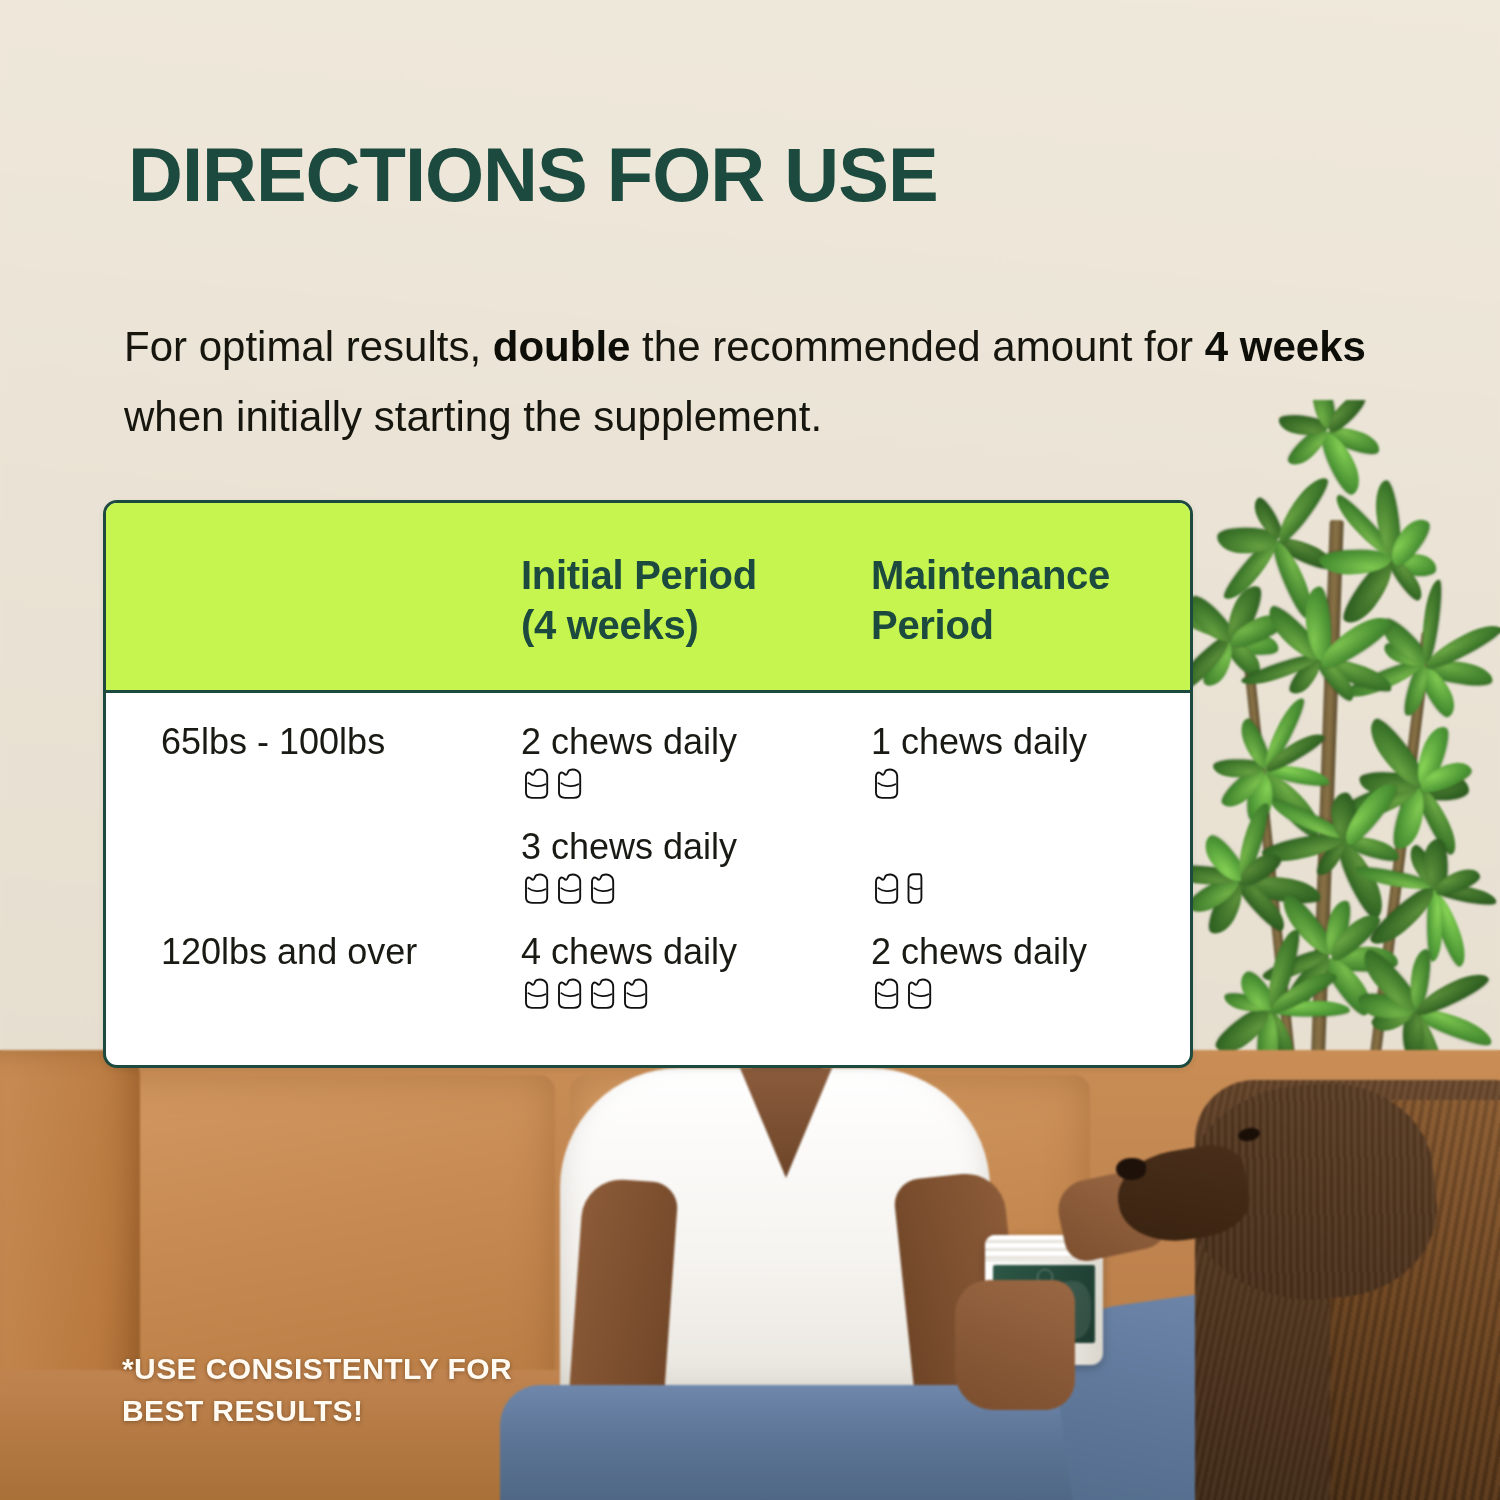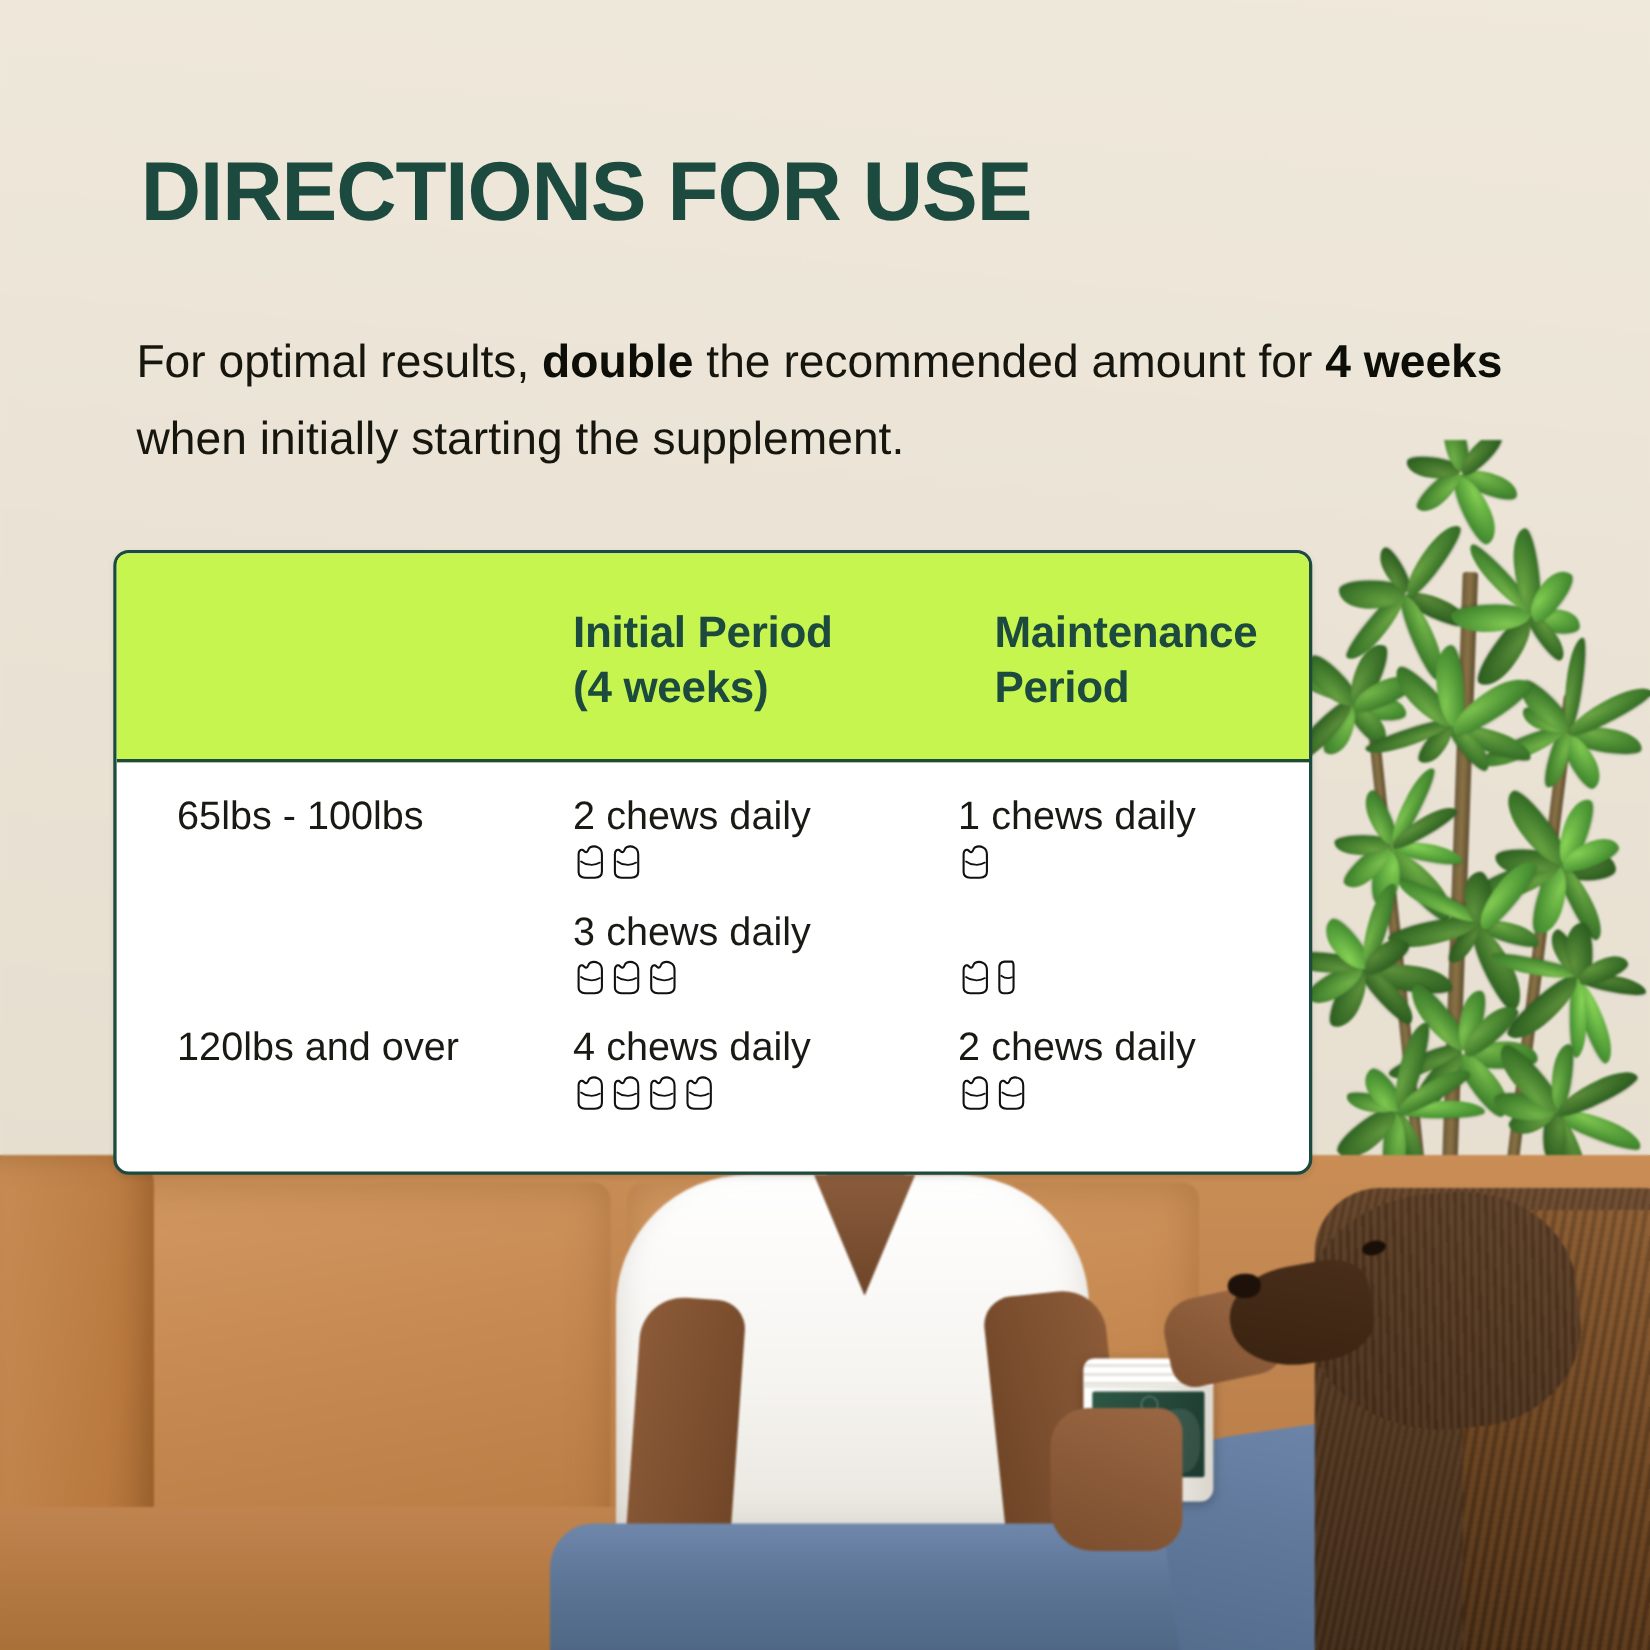--- a/index.html
+++ b/index.html
@@ -214,21 +214,21 @@
   .content{ position:absolute; inset:0; }
 
   .page-title{
     position:absolute; left:128px; top:131px;
     font-size:76px; font-weight:bold; letter-spacing:-1px;
     color:#1c4a3e;
     font-family:"Liberation Sans", sans-serif;
   }
 
   .subtitle{
-    position:absolute; left:124px; top:294px; width:1270px;
+    position:absolute; left:124px; top:312px; width:1270px;
     font-size:42px; line-height:70px; color:#16160f; font-weight:normal;
   }
   .subtitle b{ font-weight:bold; color:#0e0e08; }
 
   
   .table{
     position:absolute; left:103px; top:500px; width:1090px; height:568px;
     background:#ffffff;
     border:3px solid #1c4a3e;
     border-radius:14px;
@@ -239,21 +239,21 @@
     height:190px; background:#c6f54f;
     border-bottom:3px solid #1c4a3e;
     position:relative;
   }
   .th{
     position:absolute; color:#1c4a3e; font-weight:bold;
     font-size:40px; line-height:50px; letter-spacing:-.3px;
   }
   .th-weight{ left:55px;  top:47px; }
   .th-initial{ left:415px; top:47px; }
-  .th-maint{ left:798px;  top:47px; }
+  .th-maint{ left:765px;  top:47px; }
 
   .tbody{ position:relative; height:370px; }
   .row{ position:absolute; left:0; width:100%; height:105px; }
   .row-0{ top:12px; }
   .row-1{ top:117px; }
   .row-2{ top:222px; }
 
   .cell{
     position:absolute; color:#1a1a15; font-size:36px; line-height:42px;
   }
@@ -535,14 +535,18 @@
             </svg>
             <svg width="27" height="33" viewBox="0 0 27 33" class="chew-ico">
               <path d="M3 9.5 C3 6.8 4.6 5.2 6.4 5.6 C8.2 6 8.6 8.2 10.4 7.6 C12 7 11.4 4.2 13.6 3.2 C16 2.1 18.8 2.4 21 3.6 C23.4 4.9 24.2 7.4 24.2 10 L24.2 25.5 C24.2 29 21.8 30.8 17.6 30.9 L9 30.9 C4.8 30.8 3 29.2 3 25.8 Z" fill="#ffffff" stroke="#111111" stroke-width="1.9" stroke-linejoin="round"></path>
               <path d="M5.2 16.2 C9.5 19.6 17.5 20.2 22.4 17.2" fill="none" stroke="#111111" stroke-width="1.6" stroke-linecap="round"></path>
             </svg>
           </div>
         </div>
       </div>
   </div>
 
+  <div class="footnote">
+    <span>*USE CONSISTENTLY FOR</span><br>
+    <span>BEST RESULTS!</span>
+  </div>
 
 </div>
 
 </body></html>

